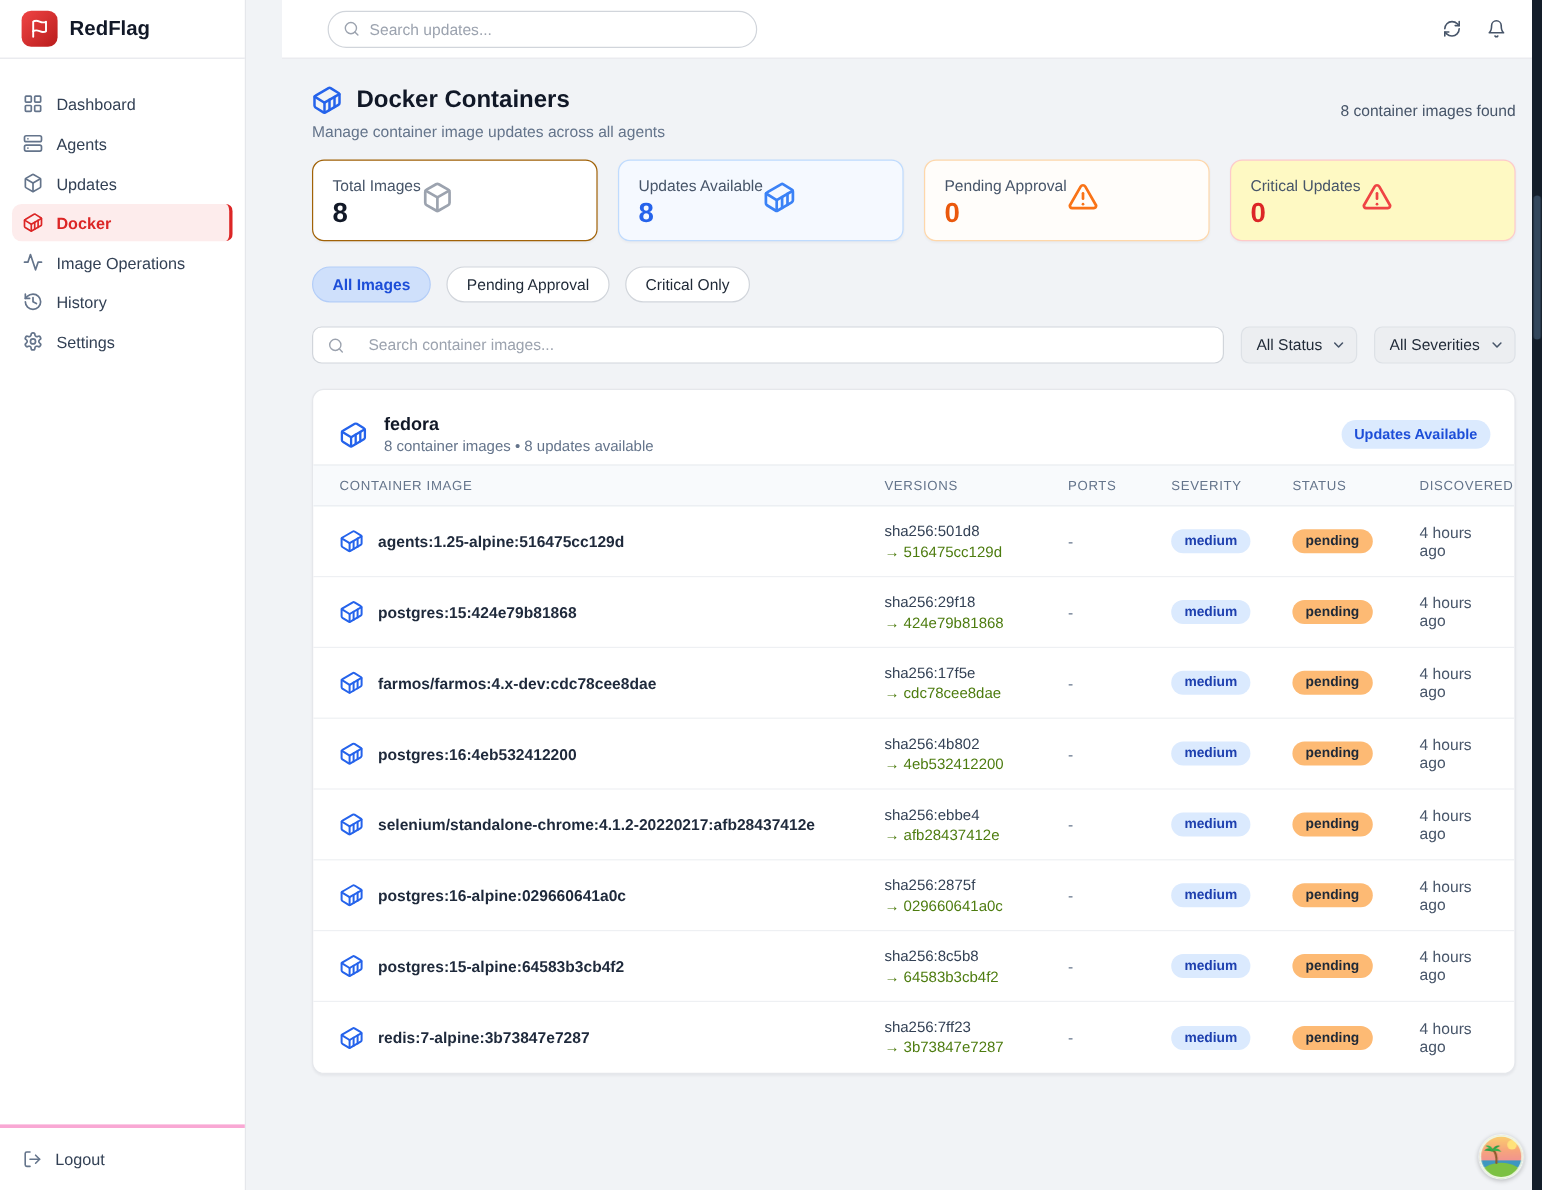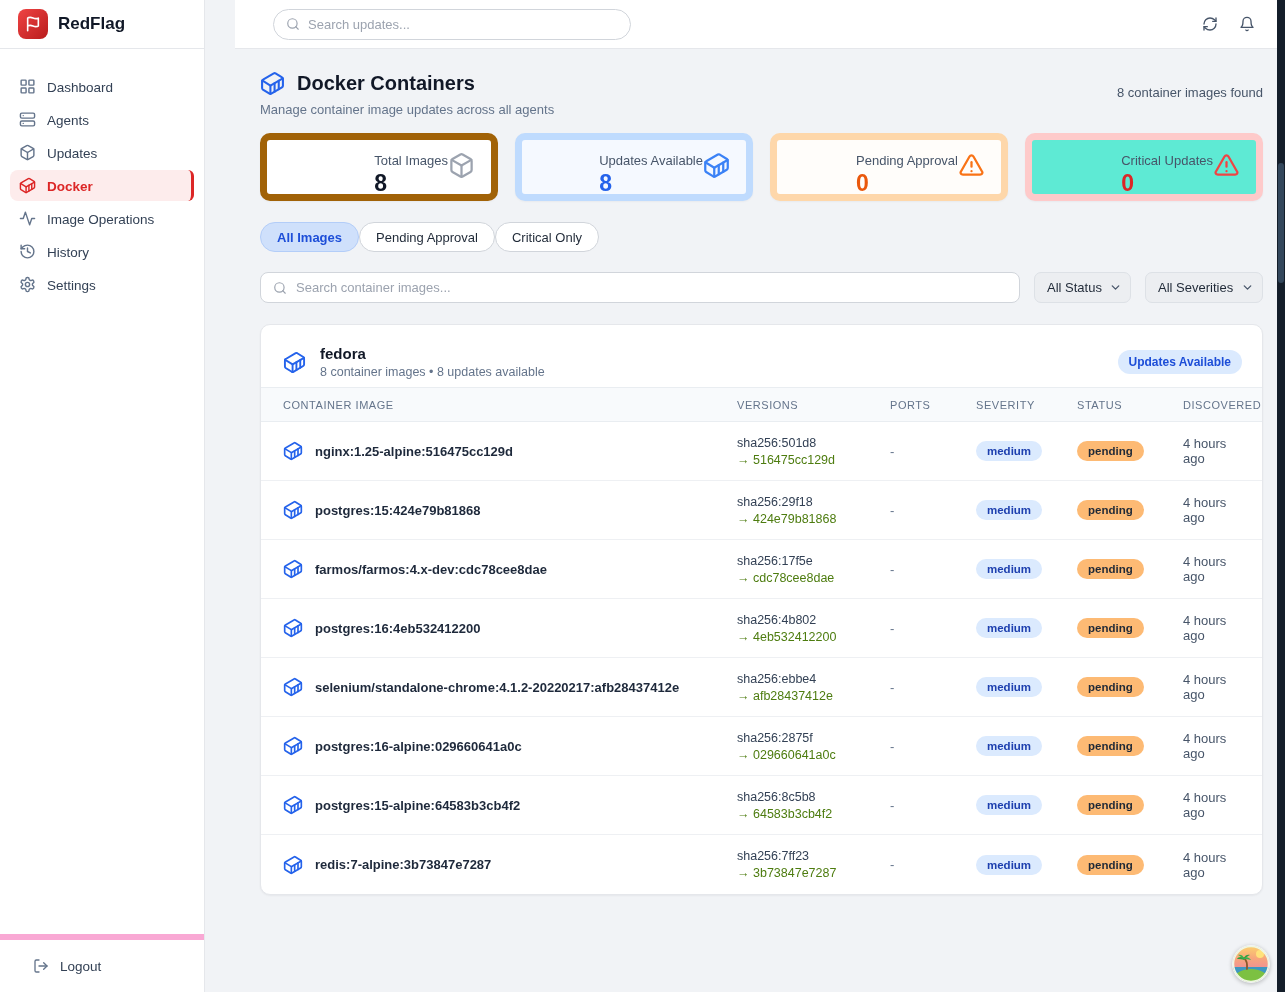--- a/index.html
+++ b/index.html
@@ -11,21 +11,21 @@
   .sidebar { width:205px; background:#ffffff; border-right:1px solid #e5e7eb; display:flex; flex-direction:column; }
   .logo-row { height:49px; display:flex; align-items:center; gap:10px; padding:0 18px; border-bottom:1px solid #e5e7eb; }
   .logo-badge { width:30px; height:30px; border-radius:8px; background:linear-gradient(135deg,#ef4444,#b91c1c); display:flex; align-items:center; justify-content:center; color:#fff; }
   .logo-badge svg { width:16px; height:16px; }
   .brand-name { font-size:17px; font-weight:700; color:#111827; }
   nav { flex:1; padding:20px 0 0 0; }
   .nav-item { display:flex; align-items:flex-end; gap:11px; margin:2px 10px; padding:7px 9px; border-radius:8px; font-size:13.5px; color:#334155; cursor:pointer; }
   .nav-item svg { width:17px; height:17px; color:#64748b; flex:0 0 auto; }
   .nav-item.active { background:#fdecec; color:#dc2626; border-right:3px solid #dc2626; border-top-right-radius:6px; border-bottom-right-radius:6px; font-weight:600; }
   .nav-item.active svg { color:#dc2626; }
-  .sidebar-footer { border-top:6px solid #f9a8d4; padding:10px 24px; }
+  .sidebar-footer { border-top:3px solid #f9a8d4; padding:10px 10px; }
   .logout { display:flex; align-items:center; gap:11px; padding:8px 9px; border-radius:8px; font-size:13.5px; color:#334155; cursor:pointer; }
   .logout svg { width:16px; height:16px; color:#64748b; }
 
   
   .main { flex:1; display:flex; flex-direction:column; min-width:0;margin-left:30px; }
   .topbar { height:49px; background:#ffffff; border-bottom:1px solid #e5e7eb; display:flex; align-items:center; padding:0 30px 0 38px; }
   .search-pill { width:358px; height:31px; border:1px solid #d1d5db; border-radius:16px; display:flex; align-items:center; gap:8px; padding:0 12px; background:#fff; }
   .search-pill svg, .search-box svg { width:14px; height:14px; color:#9ca3af; flex:0 0 auto; }
   .search-pill input, .search-box input { border:none; outline:none; font-size:13px; color:#334155; width:100%; background:transparent; font-family:"Liberation Sans",sans-serif; }
   .search-pill input::placeholder, .search-box input::placeholder { color:#9ca3af; }
@@ -36,41 +36,41 @@
 
   .page-header { display:flex; align-items:flex-start; }
   .page-title-row { display:flex; align-items:center; gap:12px; }
   .page-title-row svg { width:25px; height:25px; color:#2563eb; }
   .page-title { font-size:20px; font-weight:700; color:#111827; }
   .page-subtitle { font-size:13px; color:#64748b; margin-top:6px; }
   .found-count { margin-left:auto; font-size:13px; color:#475569; padding-top:14px; }
 
   
   .stats { display:grid; grid-template-columns:repeat(4,1fr); gap:17px; margin-top:16px; }
-  .stat-card { height:68px; background:#fff; border:7px solid #a16207; border-radius:10px; padding:13px 16px; display:flex; justify-content:flex-end; box-shadow:0 1px 2px rgba(16,24,40,.04); }
+  .stat-card { height:68px; background:#fff; border:1px solid #a16207; border-radius:10px; padding:13px 16px; display:flex; justify-content:flex-start; box-shadow:0 1px 2px rgba(16,24,40,.04); }
   .stat-label { font-size:13px; color:#475569; }
   .stat-value { font-size:23px; font-weight:700; color:#111827; margin-top:2px; }
   .stat-icon { align-self:center; }
   .stat-icon svg { width:27px; height:27px; }
   .stat-card.neutral .stat-icon { color:#9ca3af; }
   .stat-card.blue   { background:#f5f9ff; border-color:#bfdbfe; }
   .stat-card.blue .stat-value { color:#2563eb; } .stat-card.blue .stat-icon { color:#3b82f6; }
   .stat-card.orange { border-color:#fed7aa; background:#fffdfa; }
   .stat-card.orange .stat-value { color:#ea580c; } .stat-card.orange .stat-icon { color:#f97316; }
-  .stat-card.red    { border-color:#fecaca; background:#5eead4; }
+  .stat-card.red    { border-color:#fecaca; background:#fef9c3; }
   .stat-card.red .stat-value { color:#dc2626; } .stat-card.red .stat-icon { color:#ef4444; }
 
   
-  .tabs { display:flex; margin-top:21px; }
+  .tabs { display:flex; gap:13px; margin-top:21px; }
   .tab { height:30px; padding:0 16px; border-radius:15px; border:1px solid #d1d5db; background:#fff; font-size:13px; color:#1f2937; display:flex; align-items:center; cursor:pointer; font-family:"Liberation Sans",sans-serif; }
   .tab.active { background:#cfe0fb; border-color:#b3cdf8; color:#1d4ed8; font-weight:700; }
 
   
   .filter-row { display:flex; gap:14px; margin-top:20px; }
-  .search-box { flex:1; height:31px; border:1px solid #d1d5db; border-radius:8px; background:#fff; display:flex; align-items:center; gap:9px; padding:0 12px; }
+  .search-box { flex:1; height:31px; border:1px solid #d1d5db; border-radius:8px; background:#fff; display:flex; align-items:center; gap:20px; padding:0 12px; }
   .select-wrap { position:relative; }
   .select-wrap select { appearance:none; -webkit-appearance:none; height:31px; border:1px solid #dde1e6; background:#eceef1; border-radius:7px; font-size:13px; color:#1f2937; padding:0 28px 0 12px; font-family:"Liberation Sans",sans-serif; cursor:pointer; }
   .select-wrap svg { position:absolute; right:9px; top:9px; width:13px; height:13px; color:#475569; pointer-events:none; }
 
   
   .table-card { margin-top:21px; background:#fff; border:1px solid #e5e7eb; border-radius:10px; box-shadow:0 1px 2px rgba(16,24,40,.05); overflow:hidden; }
   .group-header { height:62px; display:flex; align-items:center; padding:12px 20px 0 22px; }
   .group-header > svg { width:23px; height:23px; color:#2563eb; margin-right:14px; }
   .group-name { font-size:15px; font-weight:700; color:#111827; }
   .group-meta { font-size:12.5px; color:#64748b; margin-top:3px; }
@@ -331,21 +331,21 @@
           <div class="th">Status</div>
           <div class="th">Discovered</div>
         </div>
 
         <div>
             <div class="trow">
     <div class="img-cell">
       <svg viewBox="0 0 24 24">
                   <use href="#i-container"></use>
                 </svg>
-      <span class="img-name">nginx:1.25-alpine:516475cc129d</span>
+      <span class="img-name">agents:1.25-alpine:516475cc129d</span>
     </div>
     <div>
       <div class="ver-from">sha256:501d8</div>
       <div class="ver-to">→ 516475cc129d</div>
     </div>
     <div class="ports-cell">-</div>
     <div><span class="pill severity">medium</span></div>
     <div><span class="pill status">pending</span></div>
     <div class="disc-cell">4 hours ago</div>
   </div>

